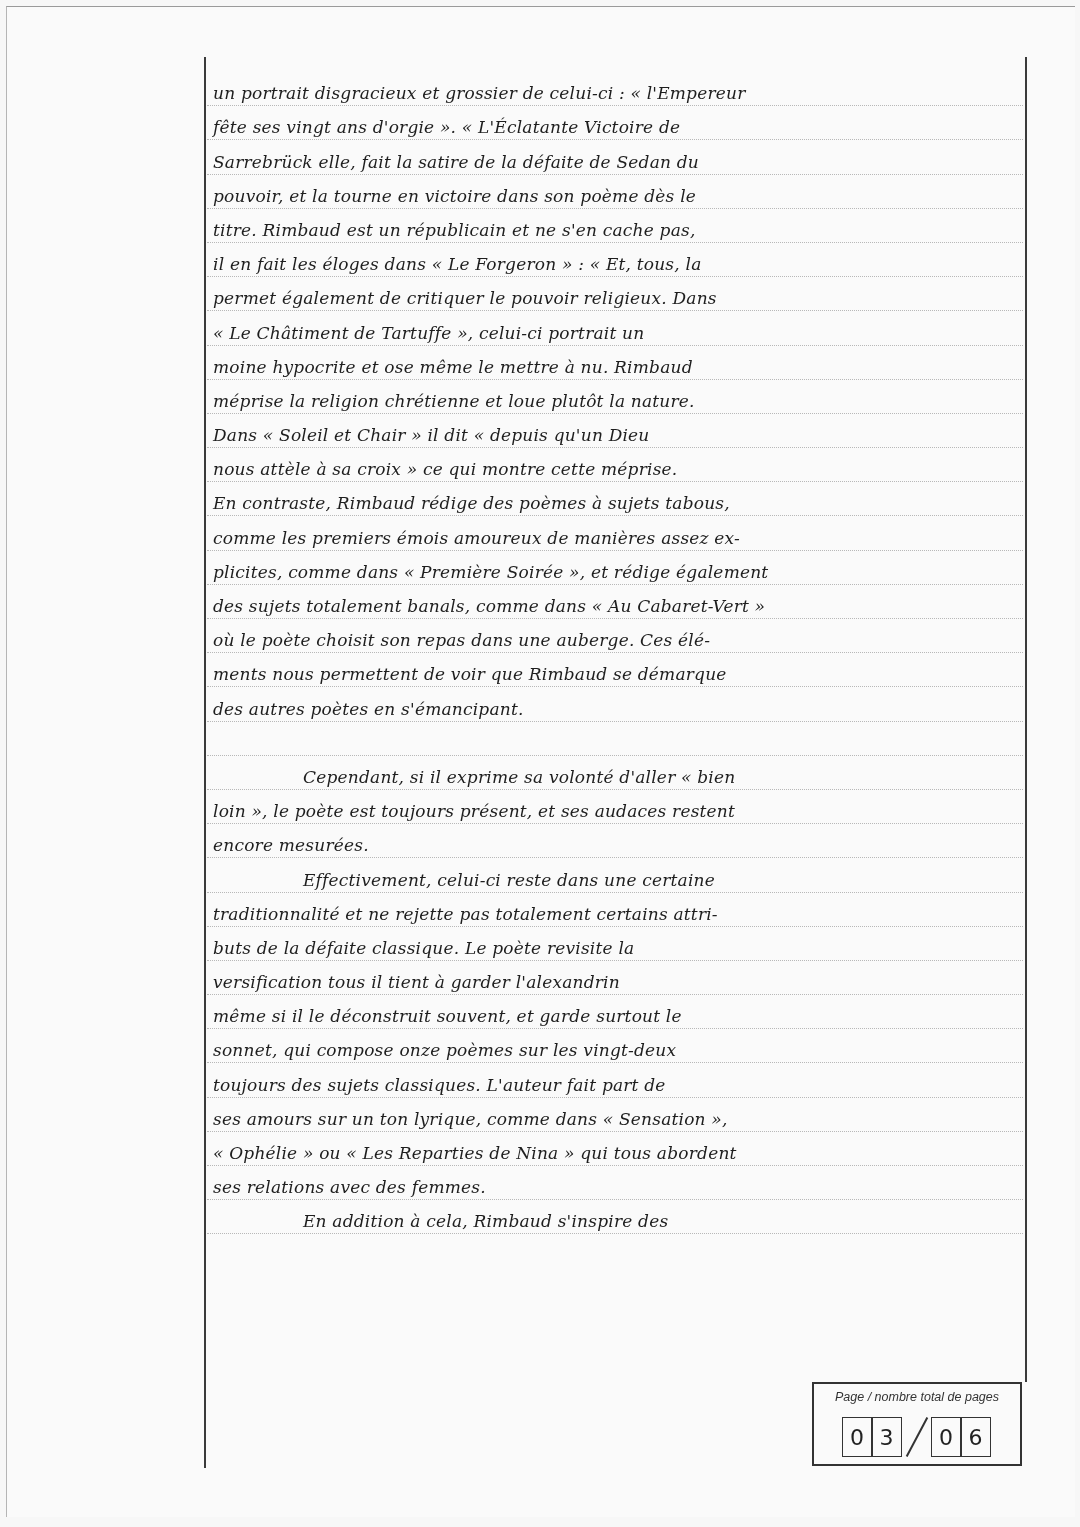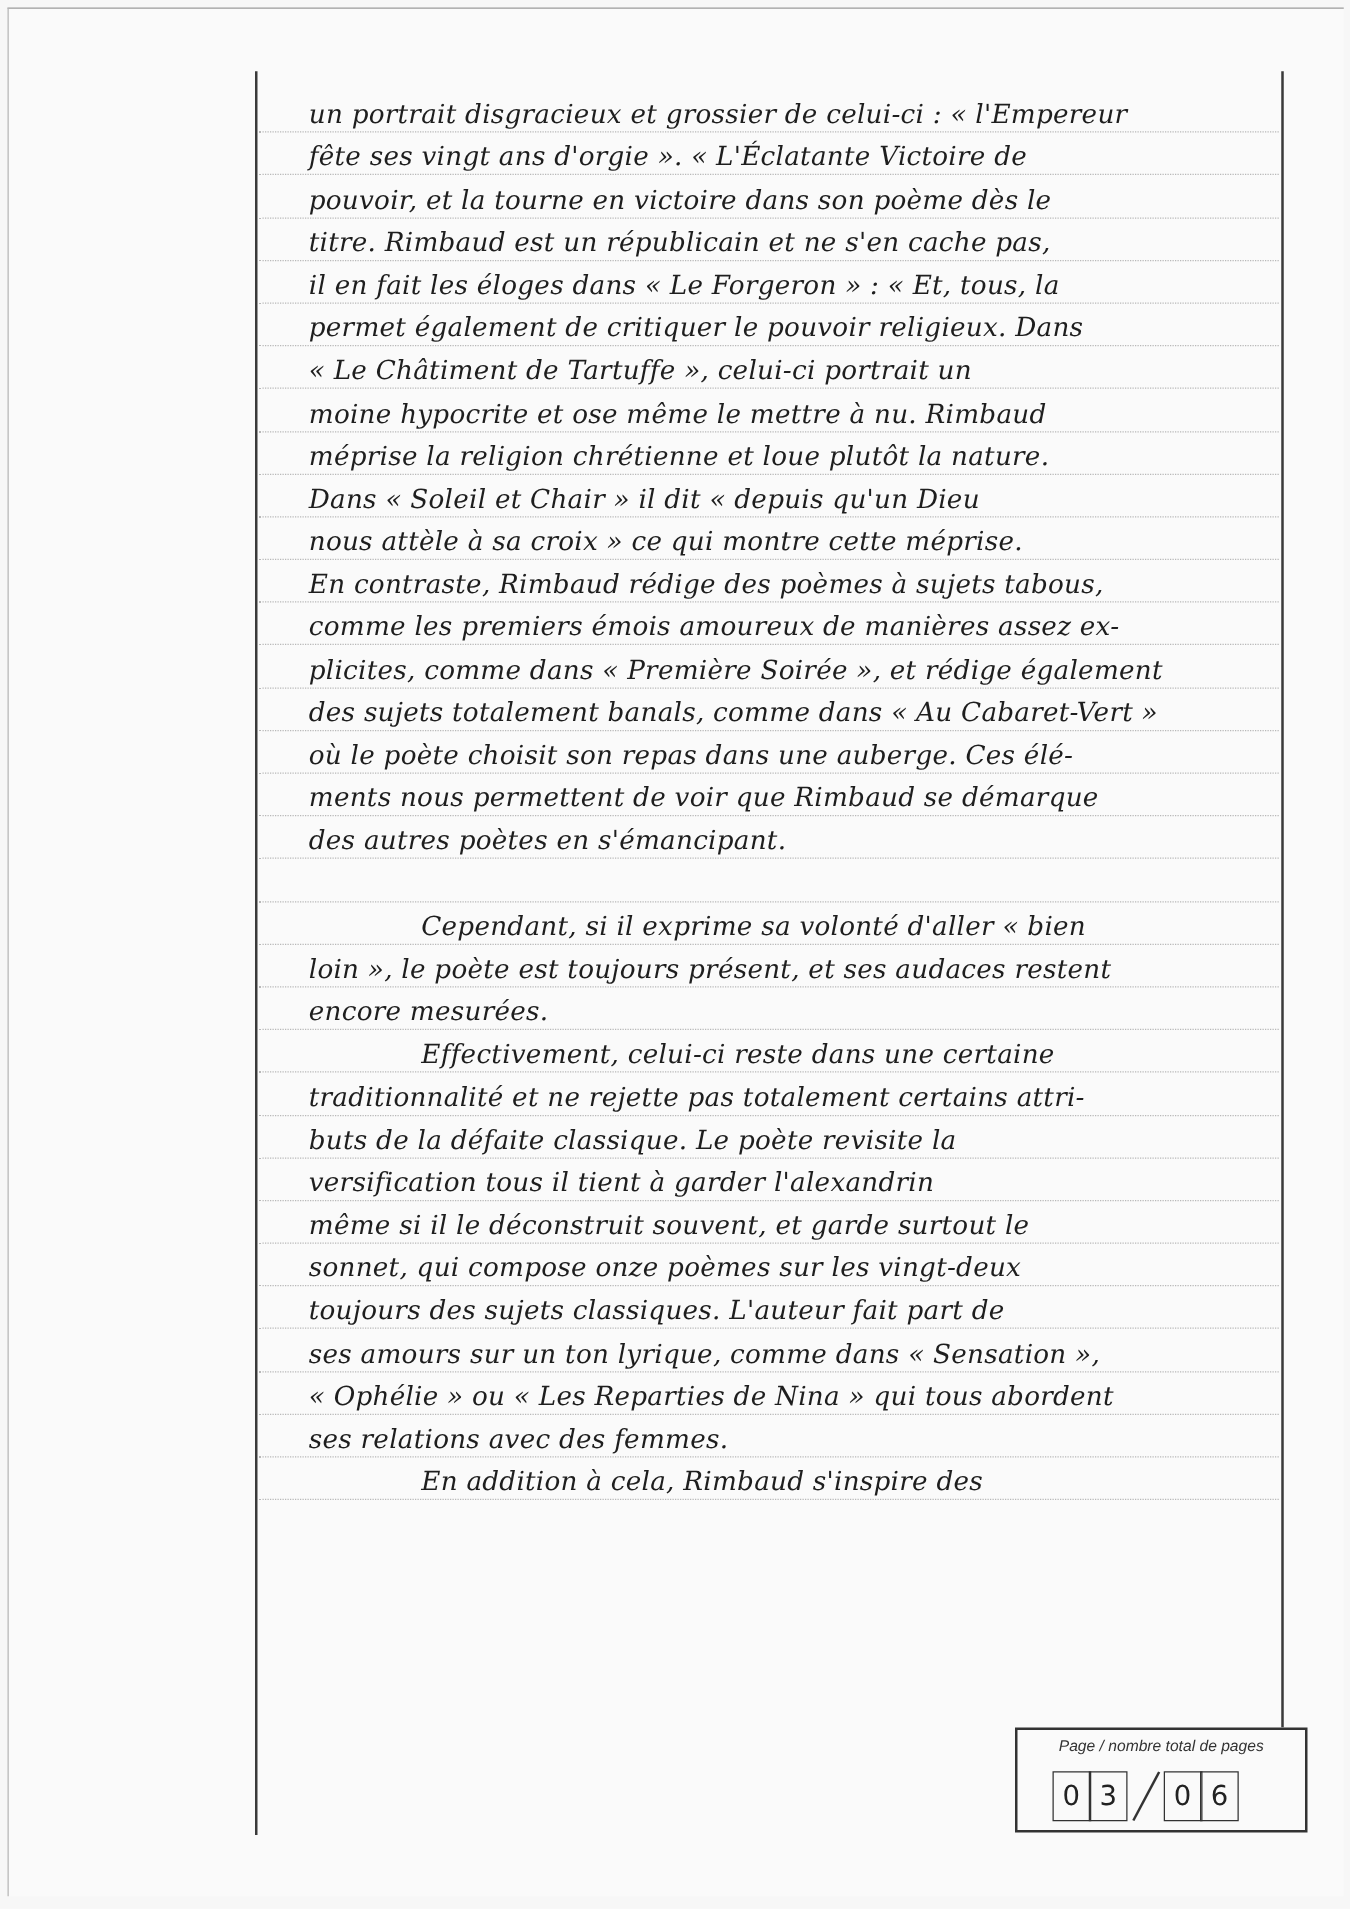--- a/index.html
+++ b/index.html
@@ -29,31 +29,30 @@
   }
   .line {
     position: relative; height: 34.2px;
     border-bottom: 1px dotted #b8b8b8;
     box-sizing: border-box;
   }
   .line span {
     position: absolute; left: 6px; bottom: 2px;
     font-family: "DejaVu Serif", serif;
     font-style: italic;
-    font-size: 21px;
+    font-size: 17px;
     color: #1e1e1e;
     white-space: nowrap;
     letter-spacing: 0.2px;
-    margin-left: 34px;
   }
   .line.indent span { left: 96px; }
 
   .page-box {
     position: absolute; left: 812px; top: 1382px;
-    width: 234px; height: 84px;
+    width: 210px; height: 84px;
     border: 2px solid #333; background: #fafafa;
     box-sizing: border-box;
   }
   .page-box .label {
     position: absolute; left: 0; right: 0; top: 6px;
     text-align: center;
     font-family: "Liberation Sans", sans-serif;
     font-style: italic; font-size: 12.5px; color: #333;
   }
   .digits {
@@ -82,20 +81,23 @@
 <div class="page"></div>
 <div class="margin-bar"></div>
 <div class="right-bar"></div>
 
 <div class="lines" id="lines">
     <div class="line">
       <span>un portrait disgracieux et grossier de celui-ci : « l'Empereur</span>
     </div>
     <div class="line">
       <span>fête ses vingt ans d'orgie ». « L'Éclatante Victoire de</span>
+    </div>
+    <div class="line">
+      <span>Sarrebrück elle, fait la satire de la défaite de Sedan du</span>
     </div>
     <div class="line">
       <span>pouvoir, et la tourne en victoire dans son poème dès le</span>
     </div>
     <div class="line">
       <span>titre. Rimbaud est un républicain et ne s'en cache pas,</span>
     </div>
     <div class="line">
       <span>il en fait les éloges dans « Le Forgeron » : « Et, tous, la</span>
     </div>

